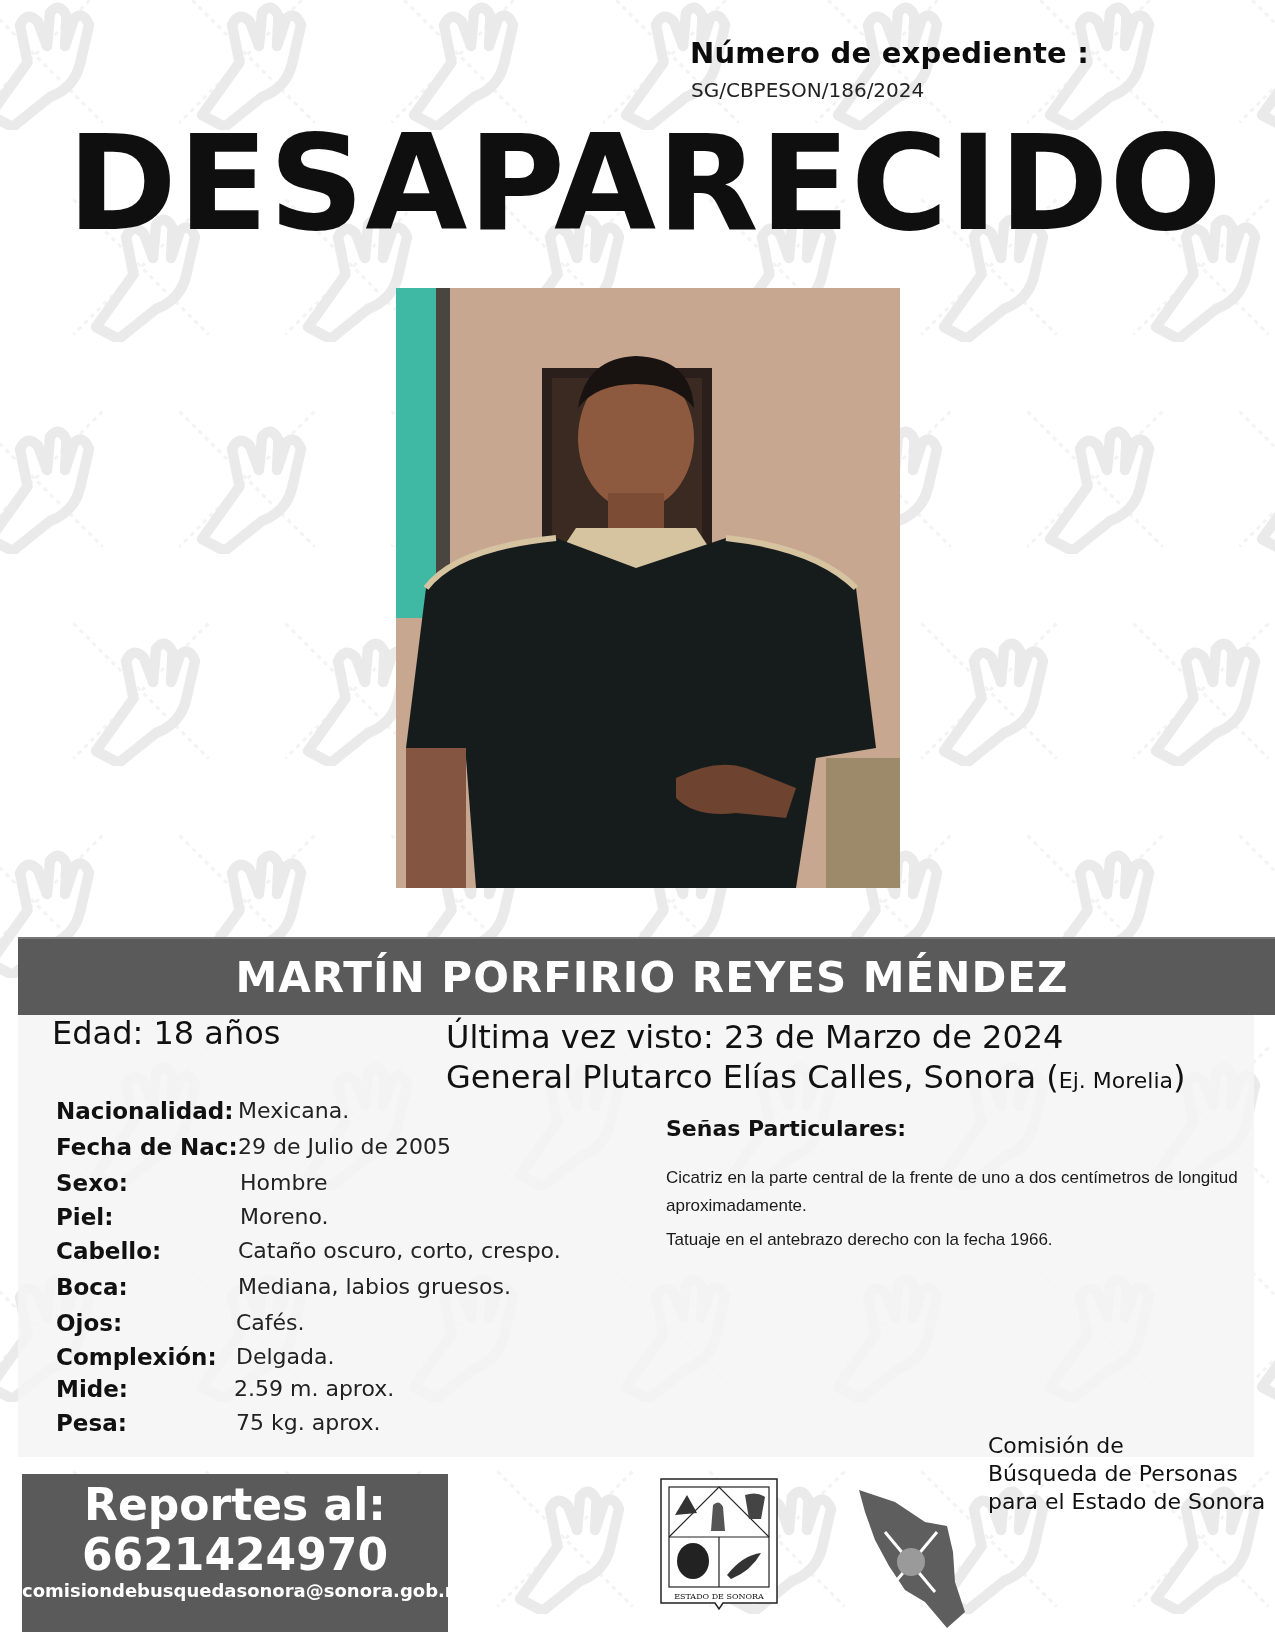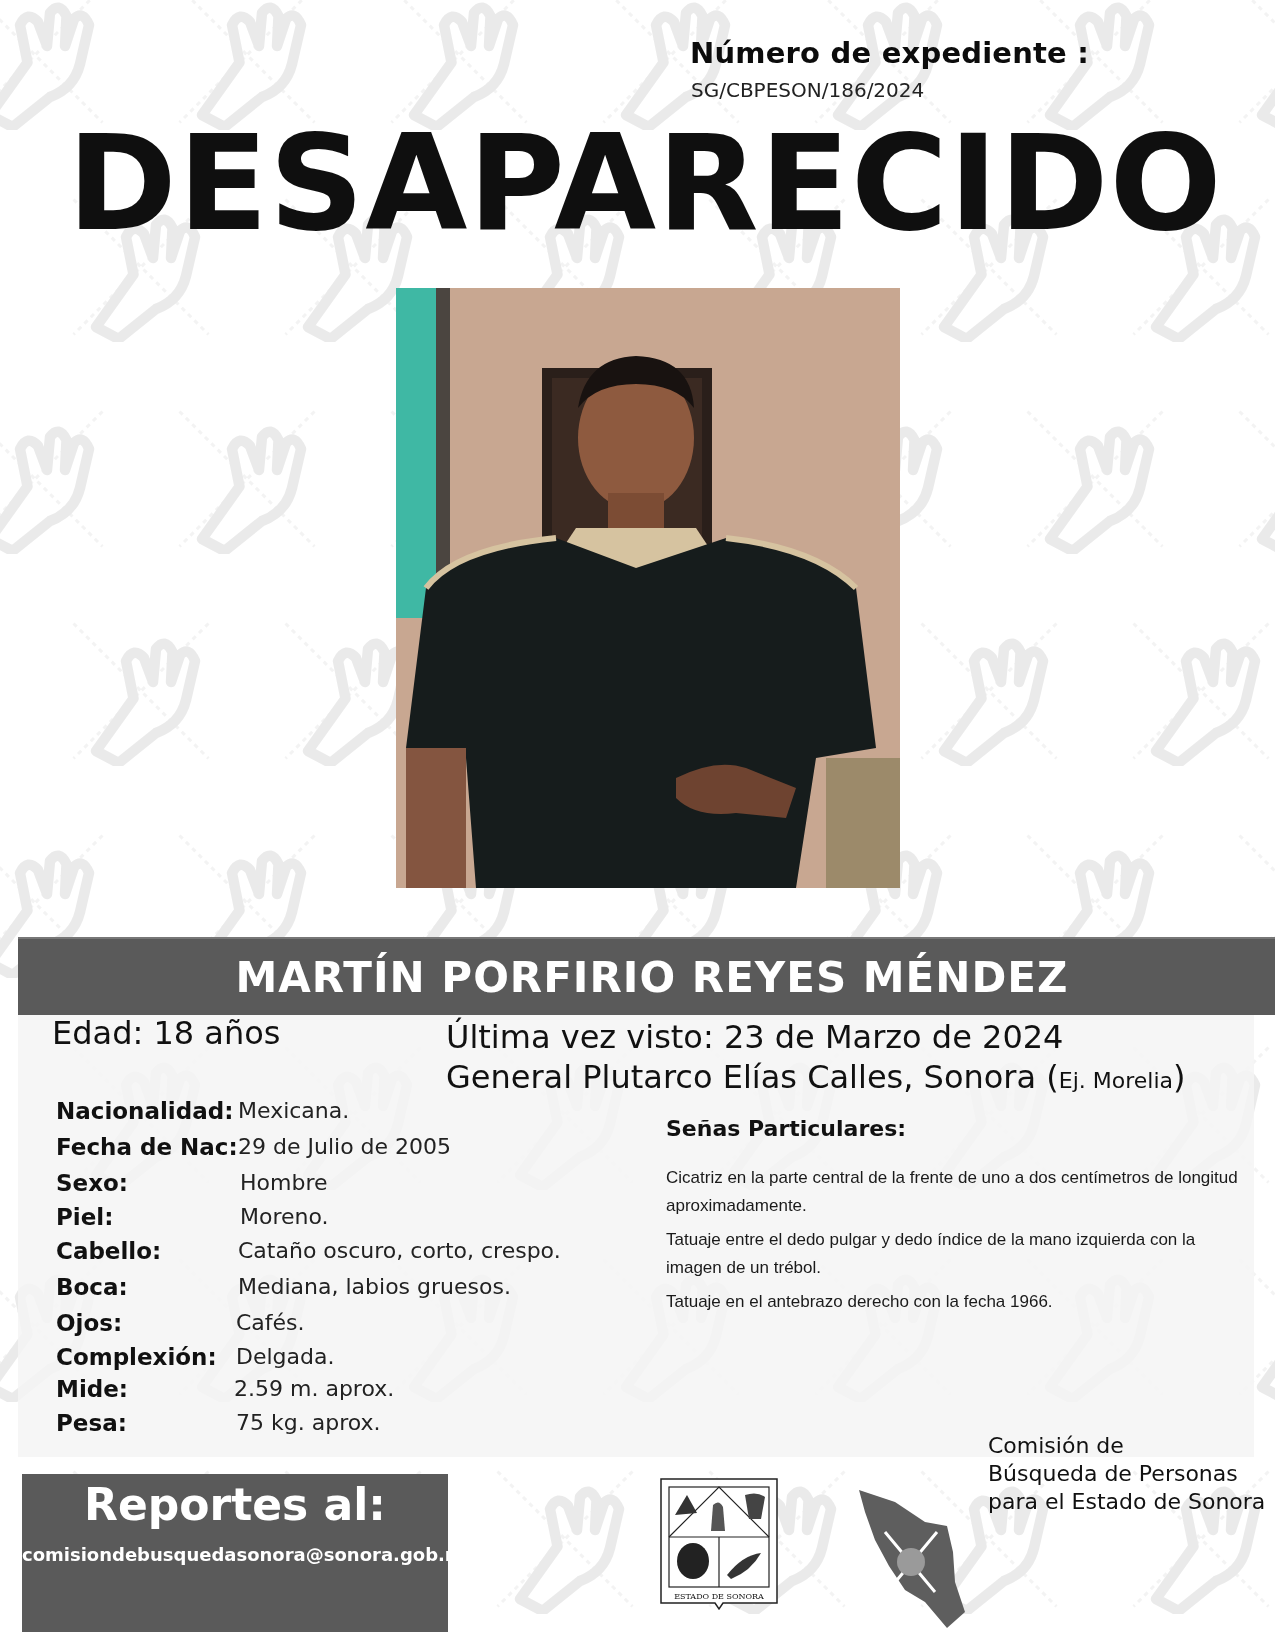--- a/index.html
+++ b/index.html
@@ -72,21 +72,21 @@
       font-family: "Liberation Sans", sans-serif; font-size: 17px; line-height: 27.5px; color: #1a1a1a;
     }
     .marks p { margin-bottom: 7px; }
 
     .report-box {
       left: 22px; top: 1474px; width: 426px; height: 158px;
       background: #5a5a5a; color: #fff; text-align: center;
     }
     .report-title { font-weight: bold; font-size: 44px; line-height: 50px; margin-top: 6px; }
     .report-phone { font-weight: bold; font-size: 44px; line-height: 50px; }
-    .report-email { font-weight: bold; font-size: 18px; margin-top: 14px; }
+    .report-email { font-weight: bold; font-size: 18px; }
 
     .coat {
       left: 657px; top: 1475px; width: 124px; height: 150px;
     }
     .coat svg { width: 100%; height: 100%; }
     .commission-logo { left: 855px; top: 1482px; width: 120px; height: 150px; }
     .commission-logo svg { width: 100%; height: 100%; }
     .commission-text {
       left: 988px; top: 1432px;
       font-family: "DejaVu Sans", sans-serif; font-size: 22px; line-height: 28px; color: #111;
@@ -383,26 +383,26 @@
     </div>
     <div class="attr-row" style="top: 312px;">
       <span class="k">Pesa:</span>
       <span class="v" style="left: 180px;">75 kg. aprox.</span>
     </div>
   </div>
 
 <div class="layer marks-title">Señas Particulares:</div>
 <div class="layer marks">
   <p>Cicatriz en la parte central de la frente de uno a dos centímetros de longitud aproximadamente.</p>
-  <p>Tatuaje entre el dedo pulgar y dedo índice de la mano izquierda con la imagen de un trébol.</p>
   <p>Tatuaje en el antebrazo derecho con la fecha 1966.</p>
 </div>
 
 <div class="layer report-box">
   <div class="report-title">Reportes al:</div>
+  <div class="report-phone">6621424970</div>
   <div class="report-email">comisiondebusquedasonora@sonora.gob.mx</div>
 </div>
 
 <div class="layer coat">
   <svg viewBox="0 0 124 150">
     <path d="M4 4 L120 4 L120 128 L66 128 L62 134 L58 128 L4 128 Z" fill="#fff" stroke="#222" stroke-width="1.5"></path>
     <rect x="12" y="12" width="100" height="100" fill="#fff" stroke="#222" stroke-width="1.2"></rect>
     <line x1="12" y1="62" x2="112" y2="62" stroke="#222" stroke-width="1.2"></line>
     <line x1="62" y1="62" x2="62" y2="112" stroke="#222" stroke-width="1.2"></line>
     <path d="M12 62 L62 12 L112 62" fill="none" stroke="#222" stroke-width="1.2"></path>

